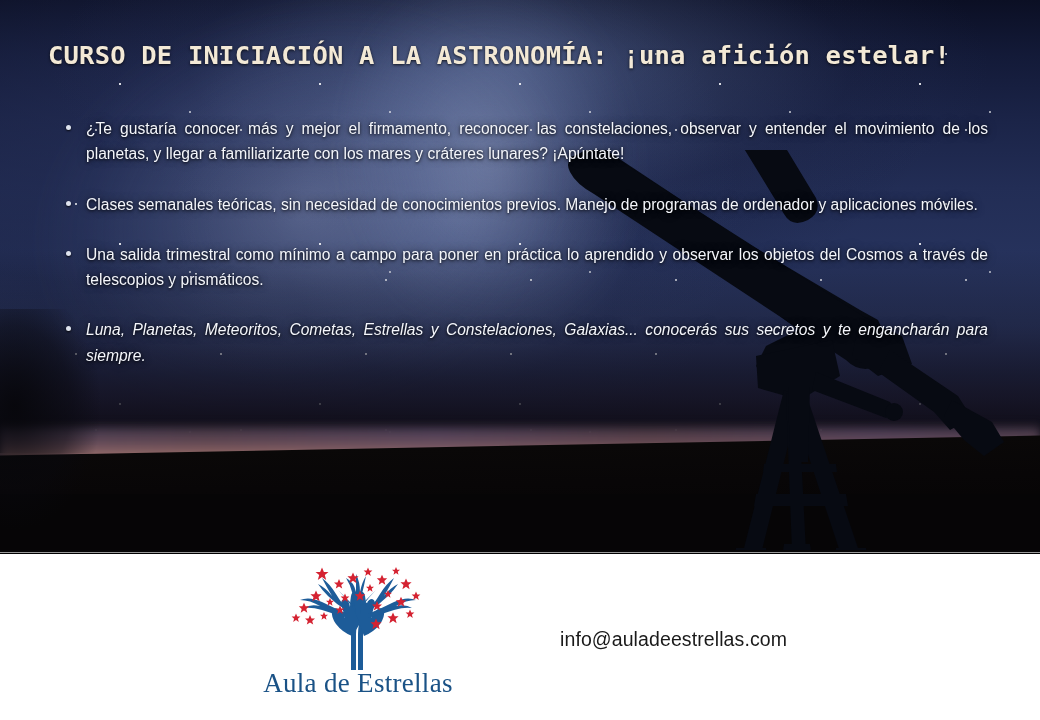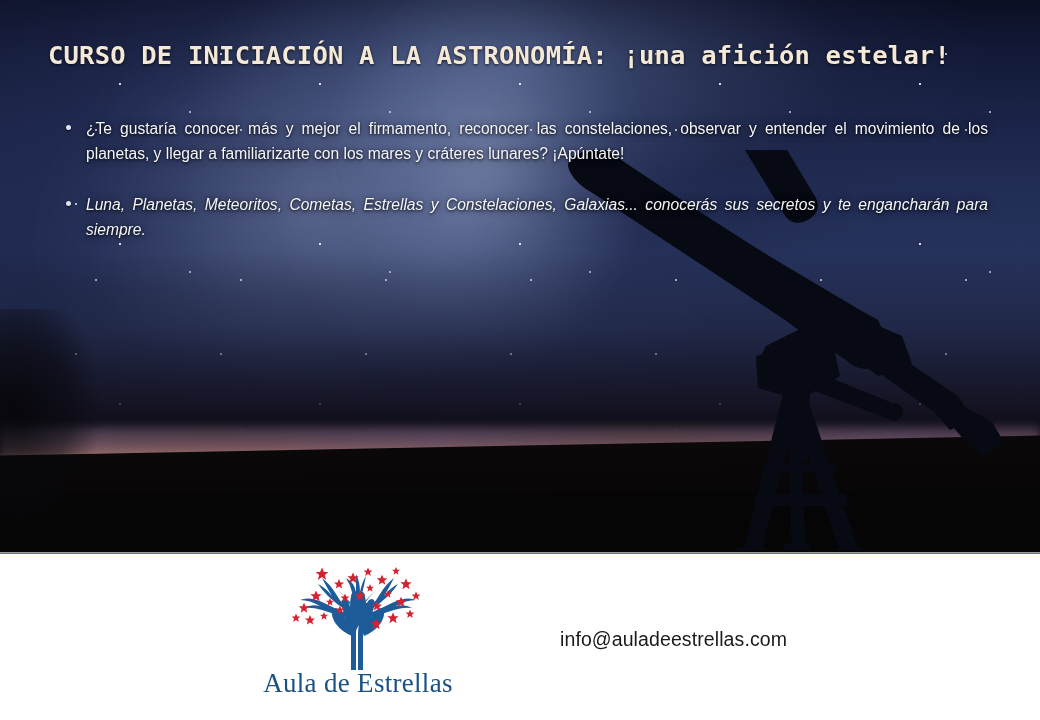--- a/index.html
+++ b/index.html
@@ -5,21 +5,21 @@
 <style>
   * { margin:0; padding:0; box-sizing:border-box; }
   html,body{
     width:1040px; height:720px; overflow:hidden;
     background:#ffffff;
     font-family:"Liberation Sans", sans-serif;
   }
   #poster{
     position:relative;
     width:1040px; height:720px;
-    background:#ef4444;
+    background:#000000;
   }
 
   
   .hero{
     position:absolute; left:0; top:0;
     width:1040px; height:553px;
     overflow:hidden;
     border-bottom:1px solid #9a9a9a;
     background:
       radial-gradient(ellipse 58% 42% at 50% 12%, rgba(118,140,190,0.40) 0%, rgba(60,72,115,0.10) 55%, rgba(0,0,0,0) 78%),
@@ -287,20 +287,28 @@
         </g>
       </svg>
     </div>
 
     <div class="hero-title">CURSO DE INICIACIÓN A LA ASTRONOMÍA: ¡una afición estelar!</div>
 
     <div class="bullets">
       <div class="bullet">
         <span class="dot"></span>
         <span>¿Te gustaría conocer más y mejor el firmamento, reconocer las constelaciones, observar y entender el movimiento de los planetas, y llegar a familiarizarte con los mares y cráteres lunares? ¡Apúntate!</span>
+      </div>
+      <div class="bullet">
+        <span class="dot"></span>
+        <span>Clases semanales teóricas, sin necesidad de conocimientos previos. Manejo de programas de ordenador y aplicaciones móviles.</span>
+      </div>
+      <div class="bullet">
+        <span class="dot"></span>
+        <span>Una salida trimestral como mínimo a campo para poner en práctica lo aprendido y observar los objetos del Cosmos a través de telescopios y prismáticos.</span>
       </div>
       <div class="bullet">
         <span class="dot"></span>
         <span>Luna, Planetas, Meteoritos, Cometas, Estrellas y Constelaciones, Galaxias... conocerás sus secretos y te engancharán para siempre.</span>
       </div>
     </div>
   </div>
 
   <div class="footer">
 

